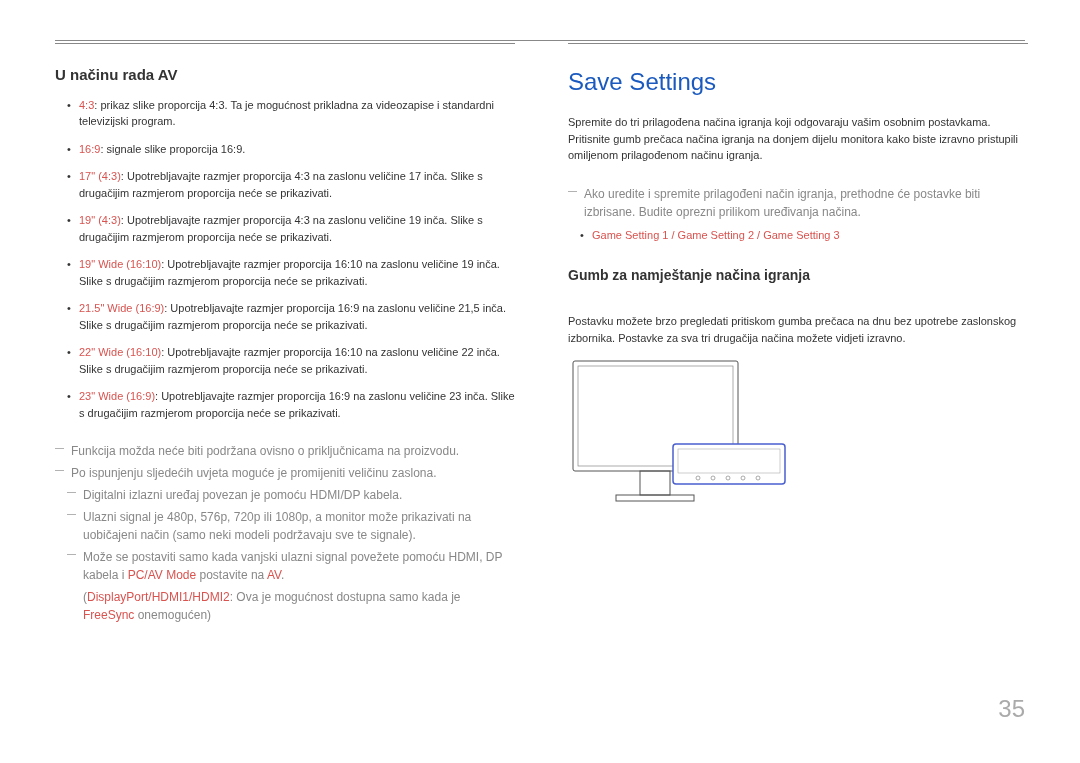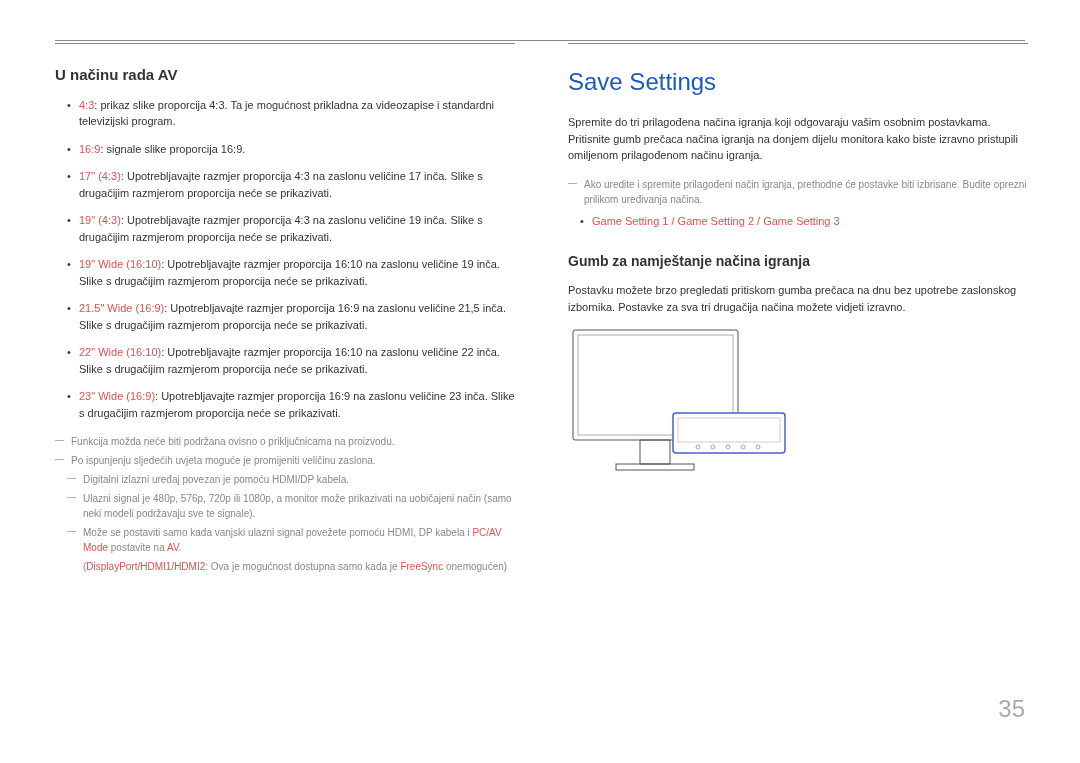--- a/index.html
+++ b/index.html
@@ -36,21 +36,21 @@
     font-size: 24px;
     font-weight: 400;
     color: #1a5abf;
     margin-bottom: 14px;
   }
   h3.sub-title {
     font-size: 14px;
     font-weight: 600;
     color: #333;
     margin-top: 22px;
-    margin-bottom: 10px;
+    margin-bottom: 27px;
   }
   ul.bullets {
     list-style: none;
     padding-left: 12px;
   }
   ul.bullets > li {
     position: relative;
     padding-left: 12px;
     margin-bottom: 11px;
     font-size: 11px;
@@ -58,22 +58,22 @@
   }
   ul.bullets > li::before {
     content: "•";
     position: absolute;
     left: 0;
     top: 0;
     color: #333;
   }
   .highlight { color: #d9534f; }
   .notes {
-    margin-top: 13px;
-    font-size: 10px;
+    margin-top: 21px;
+    font-size: 12px;
     color: #888;
   }
   .notes .note-item {
     position: relative;
     padding-left: 16px;
     margin-bottom: 4px;
   }
   .notes .note-item::before {
     content: "―";
     position: absolute;

